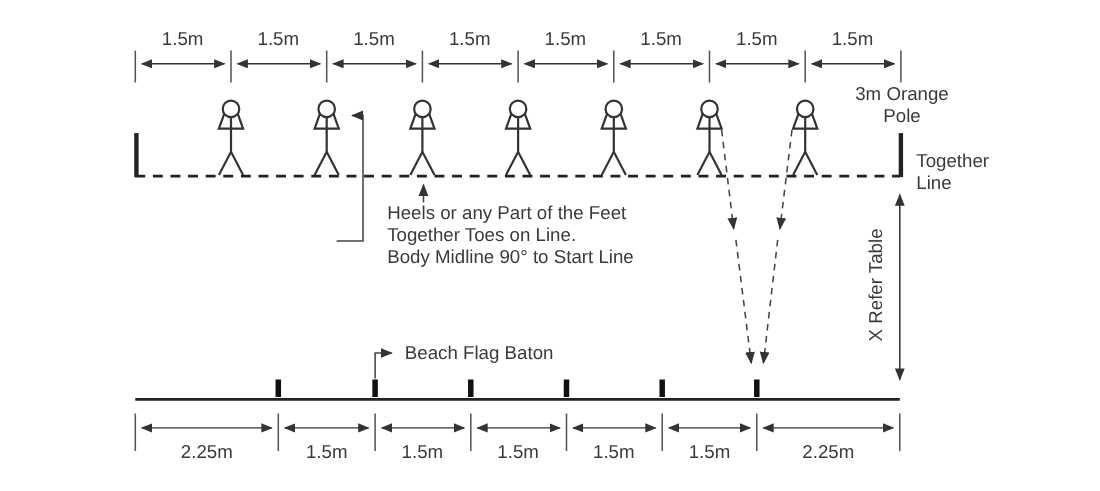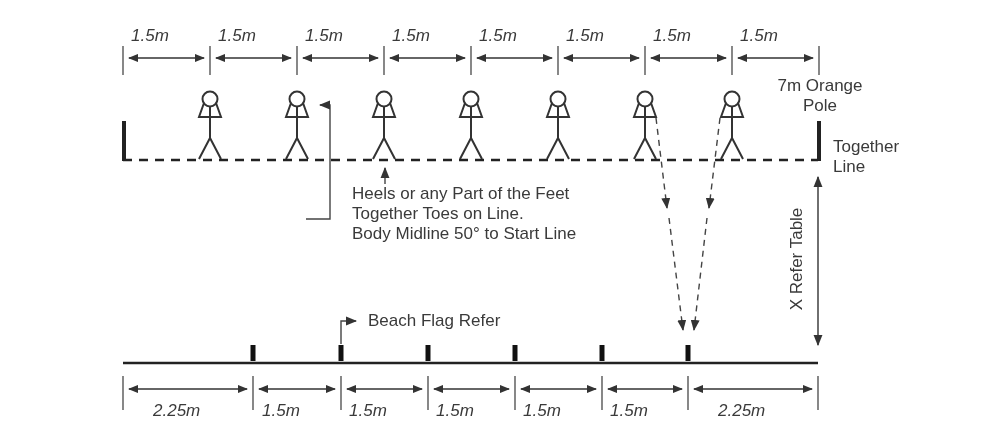--- a/index.html
+++ b/index.html
@@ -20,23 +20,23 @@
     inset: 0;
   }
   .lbl {
     position: absolute;
     color: #3a3a3a;
     font-size: 17px;
     line-height: 20px;
     white-space: pre-line;
   }
   .dim {
+    text-align: center;
     width: 70px;
     font-size: 17px;
-    font-style: italic;
   }
   .center { text-align: center; }
   .rot {
     transform: rotate(-90deg);
     transform-origin: center center;
     text-align: center;
   }
 </style>
 </head>
 <body>
@@ -140,30 +140,30 @@
 
   <div class="lbl dim" style="left:131px; top:26px;">1.5m</div>
   <div class="lbl dim" style="left:218px; top:26px;">1.5m</div>
   <div class="lbl dim" style="left:305px; top:26px;">1.5m</div>
   <div class="lbl dim" style="left:392px; top:26px;">1.5m</div>
   <div class="lbl dim" style="left:479px; top:26px;">1.5m</div>
   <div class="lbl dim" style="left:566px; top:26px;">1.5m</div>
   <div class="lbl dim" style="left:653px; top:26px;">1.5m</div>
   <div class="lbl dim" style="left:740px; top:26px;">1.5m</div>
 
-  <div class="lbl center" style="left:745px; top:76px; width:150px;">7m Orange
+  <div class="lbl center" style="left:745px; top:76px; width:150px;">3m Orange
 Pole</div>
   <div class="lbl" style="left:833px; top:137px;">Together
 Line</div>
   <div class="lbl rot" style="left:737px; top:249px; width:120px;">X Refer Table</div>
 
   <div class="lbl" style="left:352px; top:184px;">Heels or any Part of the Feet
 Together Toes on Line.
-Body Midline 50° to Start Line</div>
-  <div class="lbl" style="left:368px; top:311px;">Beach Flag Refer</div>
+Body Midline 90° to Start Line</div>
+  <div class="lbl" style="left:368px; top:311px;">Beach Flag Baton</div>
 
   <div class="lbl dim" style="left:153px; top:401px;">2.25m</div>
   <div class="lbl dim" style="left:262px; top:401px;">1.5m</div>
   <div class="lbl dim" style="left:349px; top:401px;">1.5m</div>
   <div class="lbl dim" style="left:436px; top:401px;">1.5m</div>
   <div class="lbl dim" style="left:523px; top:401px;">1.5m</div>
   <div class="lbl dim" style="left:610px; top:401px;">1.5m</div>
   <div class="lbl dim" style="left:718px; top:401px;">2.25m</div>
 
 </div>

